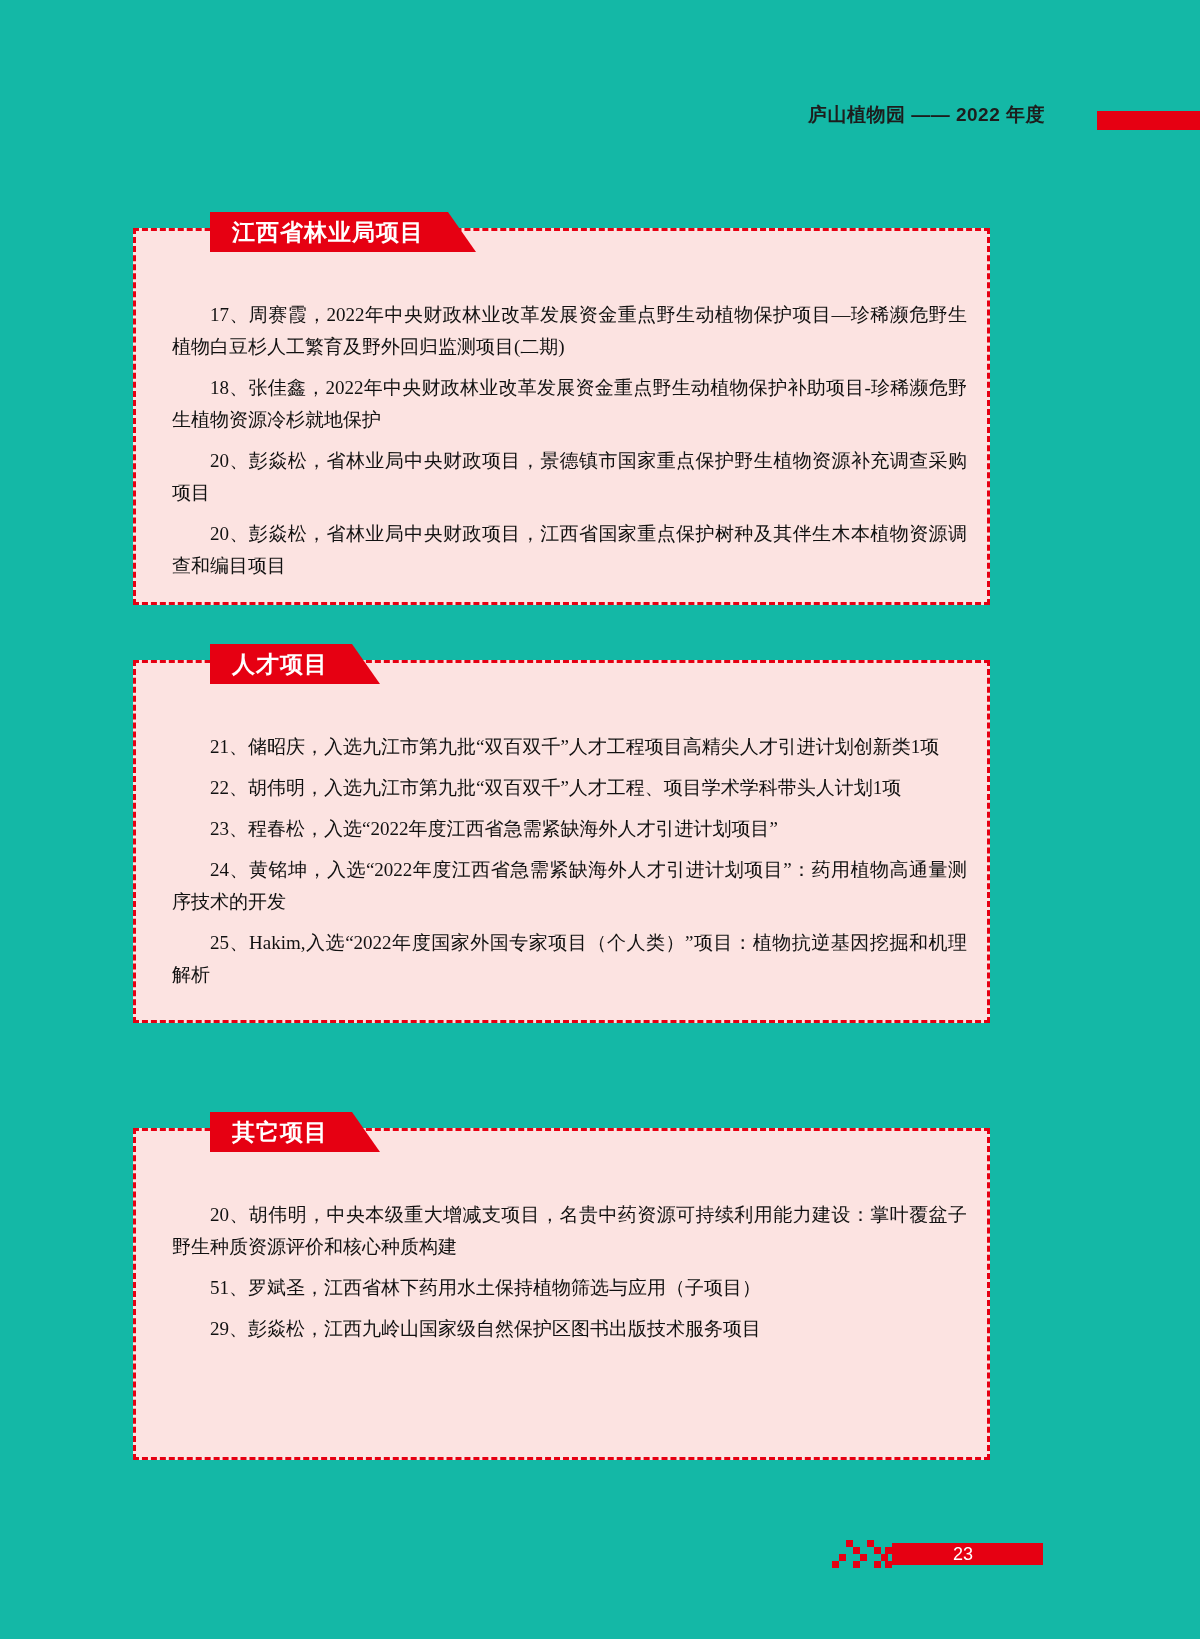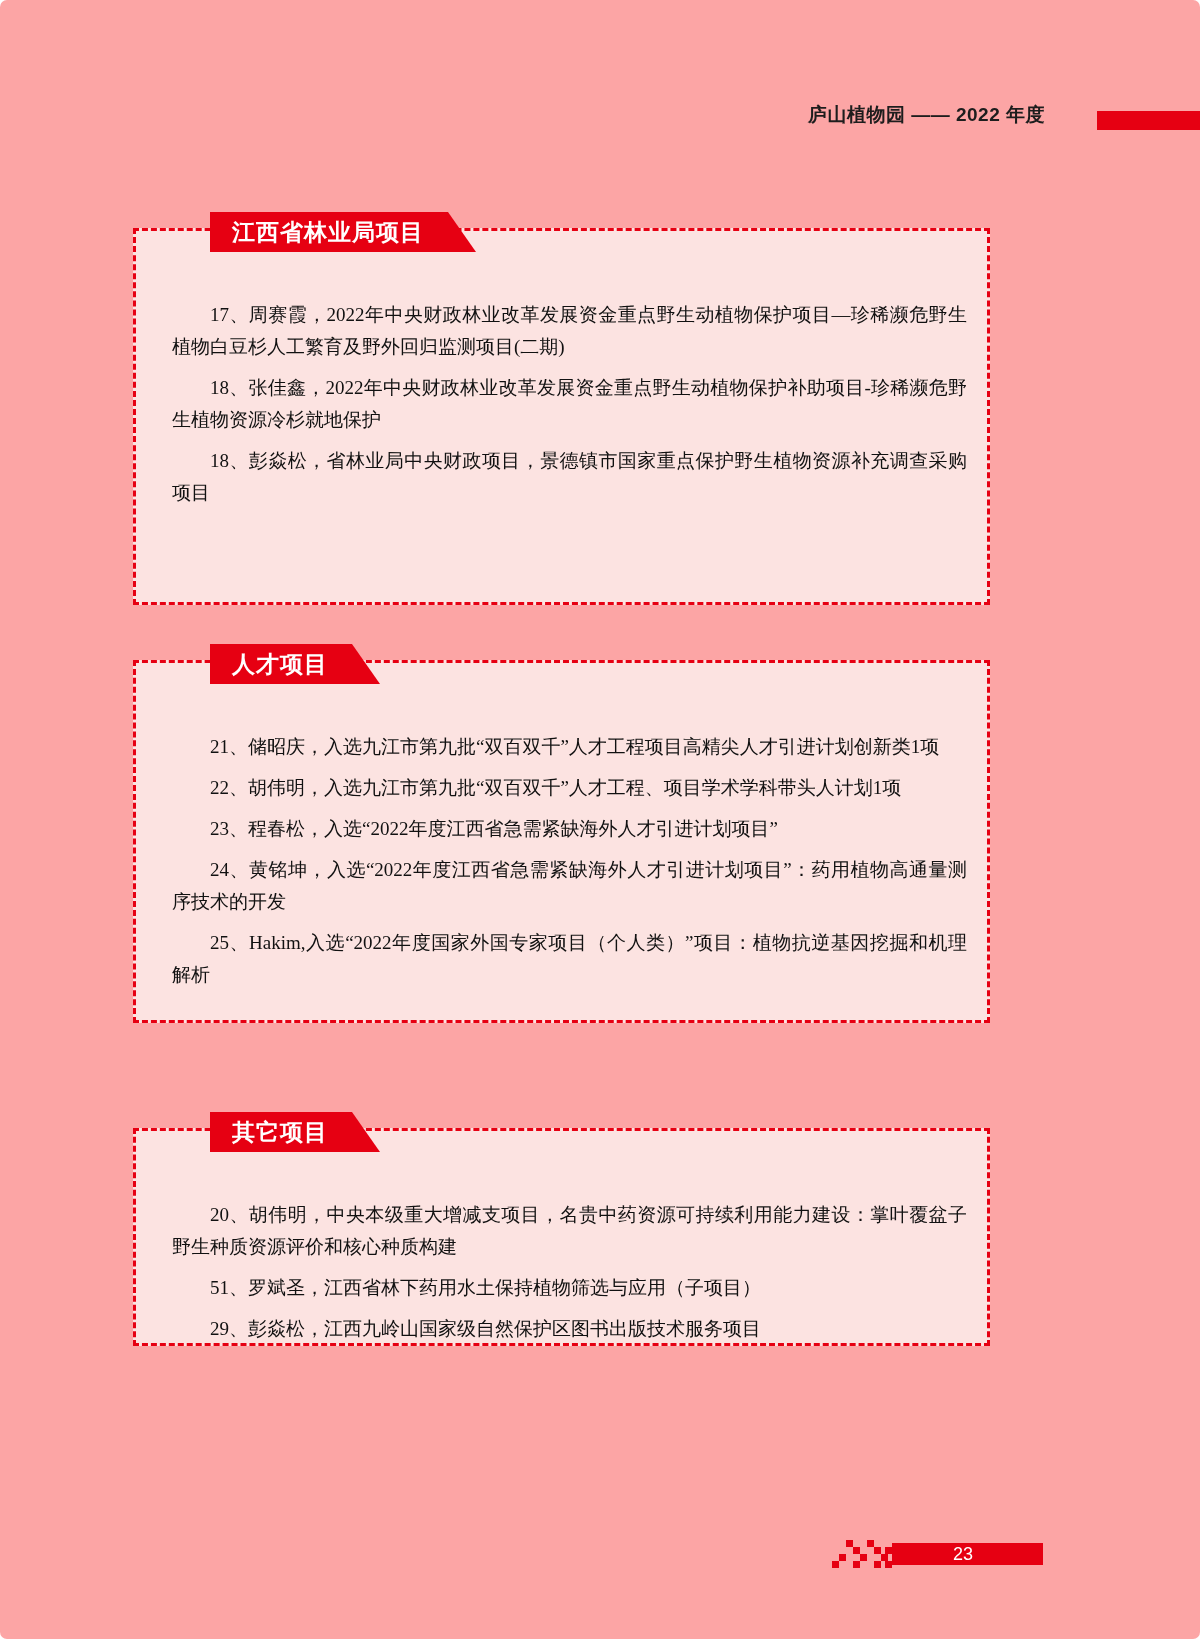--- a/index.html
+++ b/index.html
@@ -2,24 +2,23 @@
 <html style="--red: #e60012; --pink: #fce3e1;"><head>
 <meta charset="utf-8">
 <title>Page</title>
 <style>
   * { margin:0; padding:0; box-sizing:border-box; }
   html, body { background:#ffffff; }
   .page {
     position:relative;
     width:1200px;
     height:1639px;
-    background:#fca5a5;
+    background:#14b8a6;
     overflow:hidden;
     font-family:"Liberation Serif","DejaVu Serif",serif;
-    border-radius:7px;
   }
 
   
   .header-title {
     position:absolute;
     top:102px;
     right:155px;
     font-family:"Liberation Sans","DejaVu Sans",sans-serif;
     font-weight:bold;
     font-size:19px;
@@ -40,21 +39,21 @@
   .panel {
     position:absolute;
     left:133px;
     width:857px;
     border:3px dashed var(--red);
     background:var(--pink);
     padding:68px 20px 0 36px;
   }
   .panel-1 { top:228px; height:377px; }
   .panel-2 { top:660px; height:363px; }
-  .panel-3 { top:1128px; height:218px; }
+  .panel-3 { top:1128px; height:332px; }
 
   .banner {
     position:absolute;
     top:-19px;
     left:74px;
     height:40px;
     background:var(--red);
     color:#ffffff;
     font-family:"Liberation Sans","DejaVu Sans",sans-serif;
     font-weight:bold;
@@ -105,21 +104,22 @@
 
   <span class="header-title">庐山植物园 —— 2022 年度</span>
   <span class="header-bar"></span>
 
   <section class="panel panel-1">
     <div class="banner">
       <span>江西省林业局项目</span>
     </div>
     <p class="item">17、周赛霞，2022年中央财政林业改革发展资金重点野生动植物保护项目—珍稀濒危野生植物白豆杉人工繁育及野外回归监测项目(二期)</p>
     <p class="item">18、张佳鑫，2022年中央财政林业改革发展资金重点野生动植物保护补助项目-珍稀濒危野生植物资源冷杉就地保护</p>
-    <p class="item">18、彭焱松，省林业局中央财政项目，景德镇市国家重点保护野生植物资源补充调查采购项目</p>
+    <p class="item">20、彭焱松，省林业局中央财政项目，景德镇市国家重点保护野生植物资源补充调查采购项目</p>
+    <p class="item">20、彭焱松，省林业局中央财政项目，江西省国家重点保护树种及其伴生木本植物资源调查和编目项目</p>
   </section>
 
   <section class="panel panel-2">
     <div class="banner">
       <span>人才项目</span>
     </div>
     <p class="item">21、储昭庆，入选九江市第九批“双百双千”人才工程项目高精尖人才引进计划创新类1项</p>
     <p class="item">22、胡伟明，入选九江市第九批“双百双千”人才工程、项目学术学科带头人计划1项</p>
     <p class="item">23、程春松，入选“2022年度江西省急需紧缺海外人才引进计划项目”</p>
     <p class="item">24、黄铭坤，入选“2022年度江西省急需紧缺海外人才引进计划项目”：药用植物高通量测序技术的开发</p>

